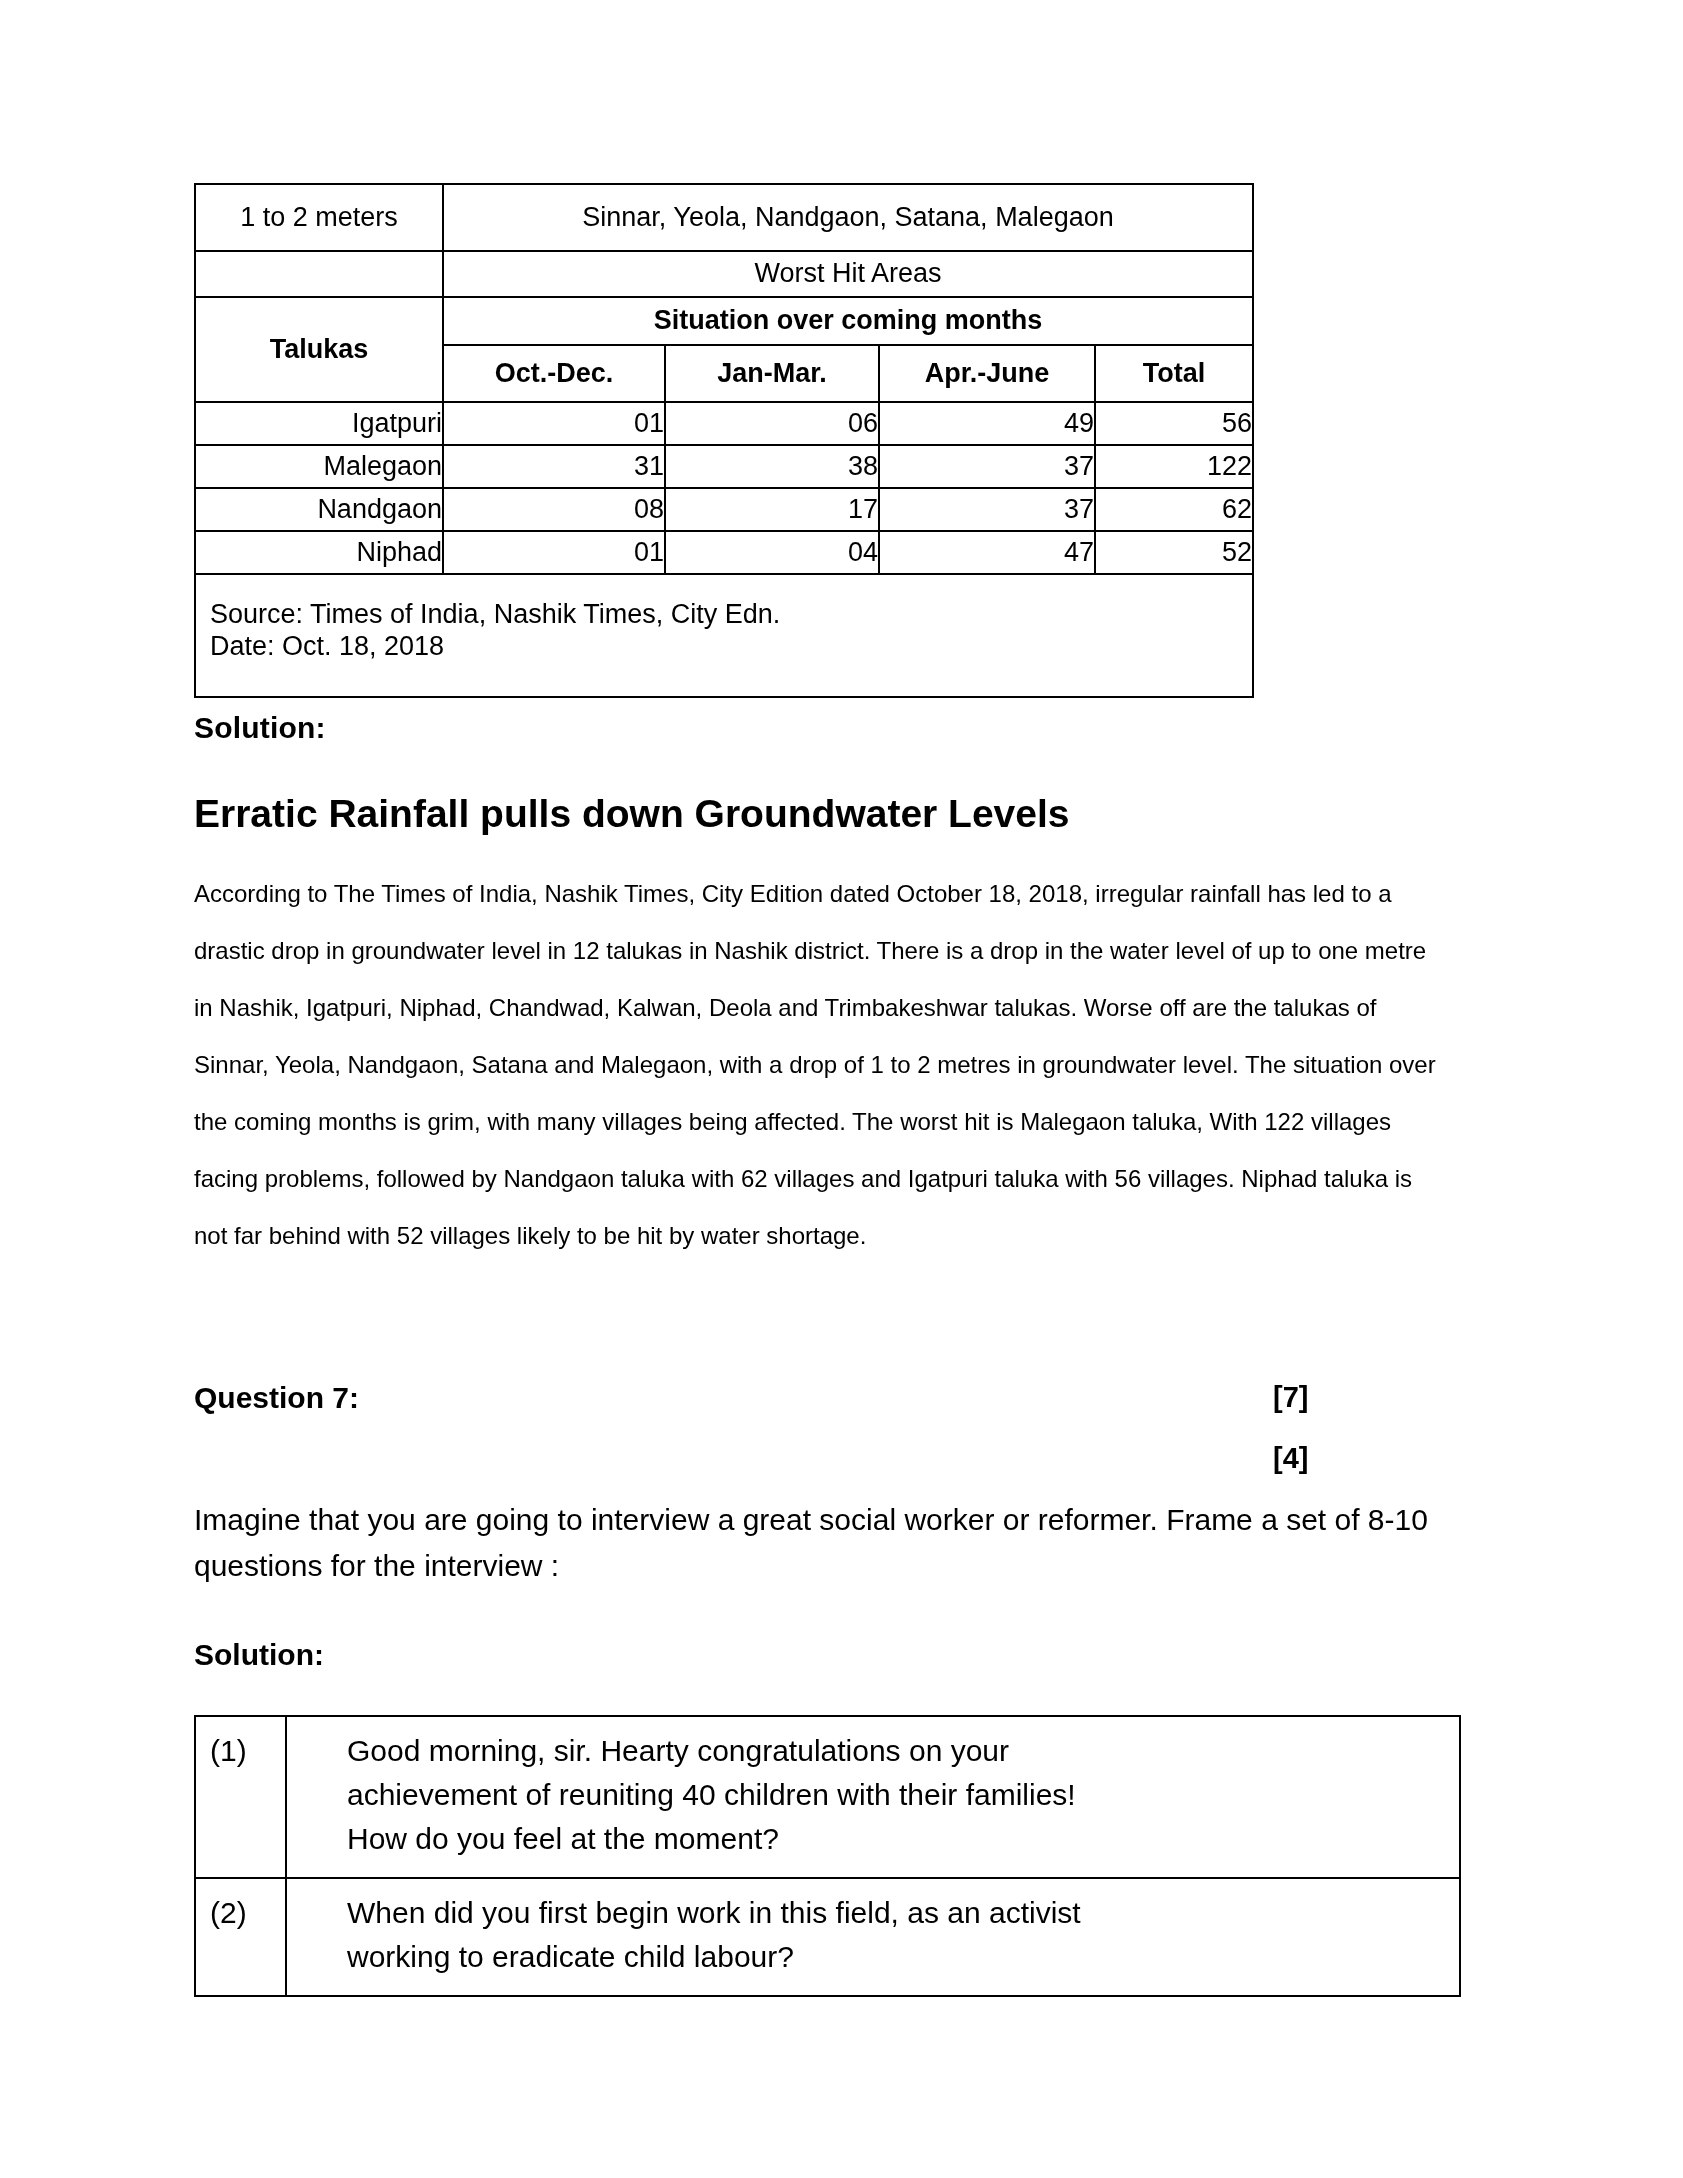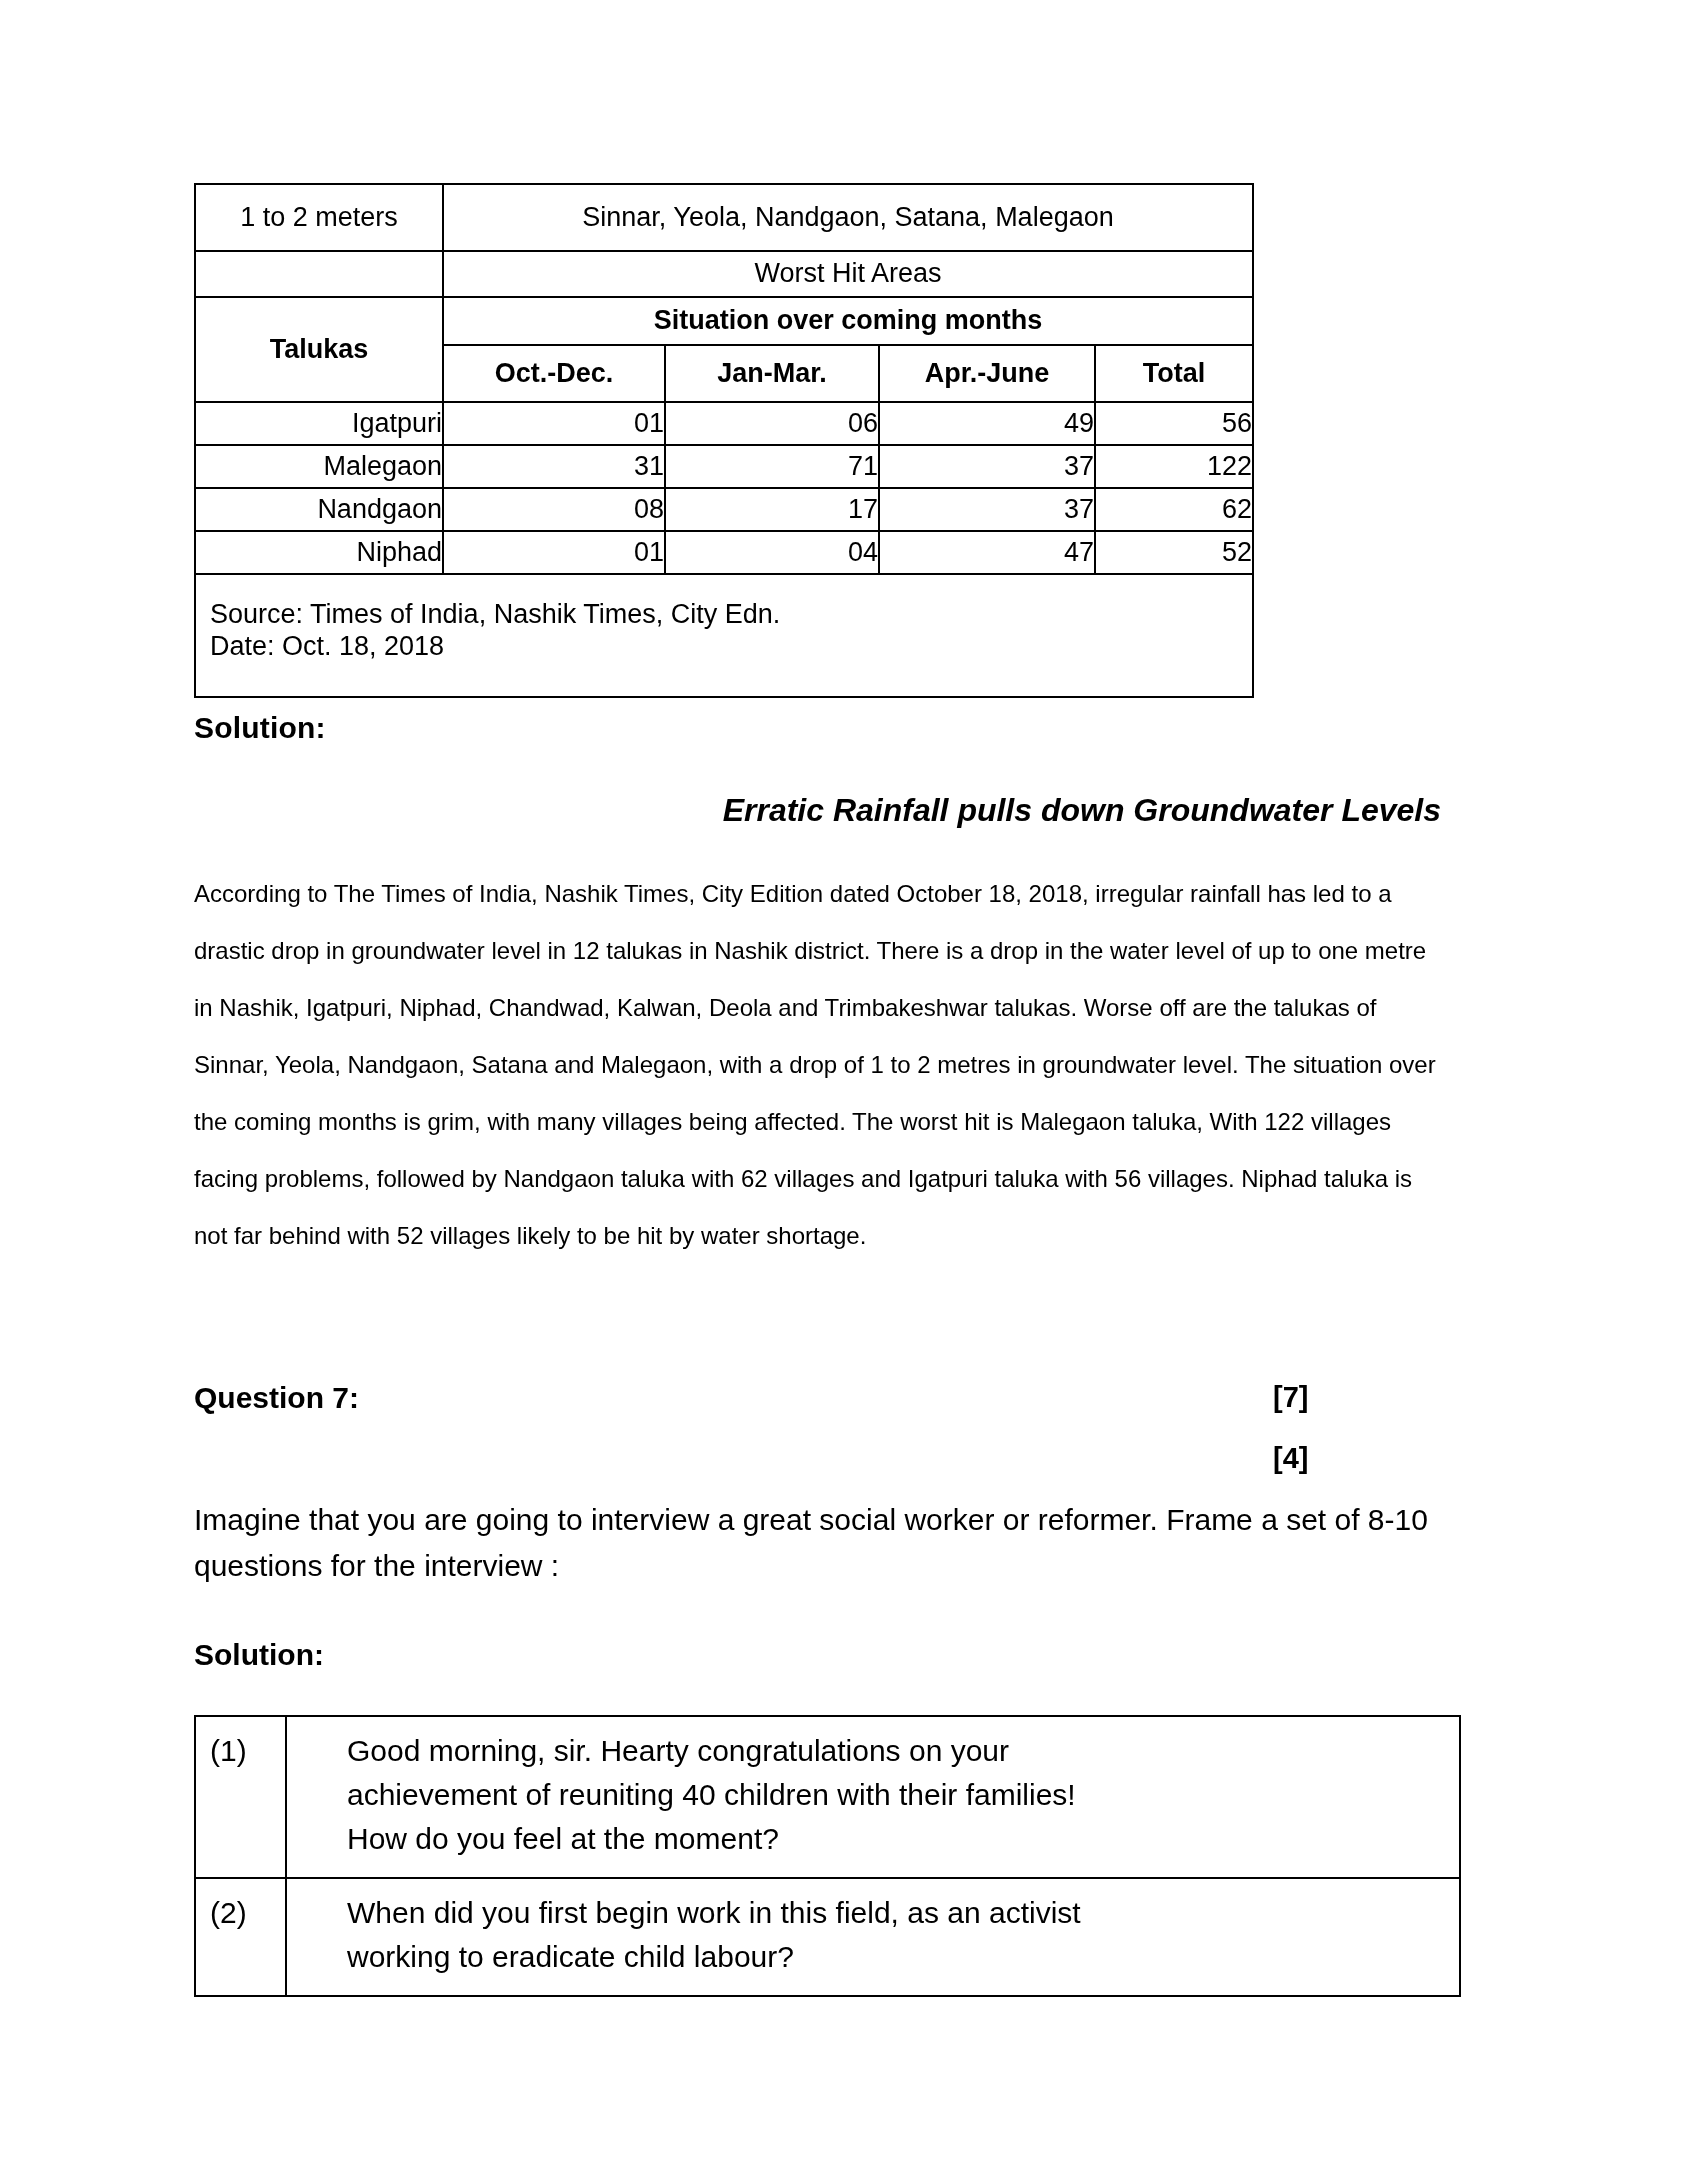--- a/index.html
+++ b/index.html
@@ -77,24 +77,23 @@
     top: 711px;
     font-size: 30px;
     font-weight: bold;
     letter-spacing: 0.2px;
   }
   .article-title {
     position: absolute;
     left: 0px;
     top: 792px;
     width: 1247px;
-    text-align: right;
-    font-size: 32px;
-    font-weight: bold;
-    font-style: italic;
+    text-align: left;
+    font-size: 39px;
+    font-weight: bold;
   }
   .article-body {
     position: absolute;
     left: 0px;
     top: 865px;
     width: 1257px;
     font-size: 24px;
     line-height: 57px;
     text-align: left;
   }
@@ -198,21 +197,21 @@
         <tr>
           <td class="row-data">Igatpuri</td>
           <td class="row-data">01</td>
           <td class="row-data">06</td>
           <td class="row-data">49</td>
           <td class="row-data">56</td>
         </tr>
         <tr>
           <td class="row-data">Malegaon</td>
           <td class="row-data">31</td>
-          <td class="row-data">71</td>
+          <td class="row-data">38</td>
           <td class="row-data">37</td>
           <td class="row-data">122</td>
         </tr>
         <tr>
           <td class="row-data">Nandgaon</td>
           <td class="row-data">08</td>
           <td class="row-data">17</td>
           <td class="row-data">37</td>
           <td class="row-data">62</td>
         </tr>

